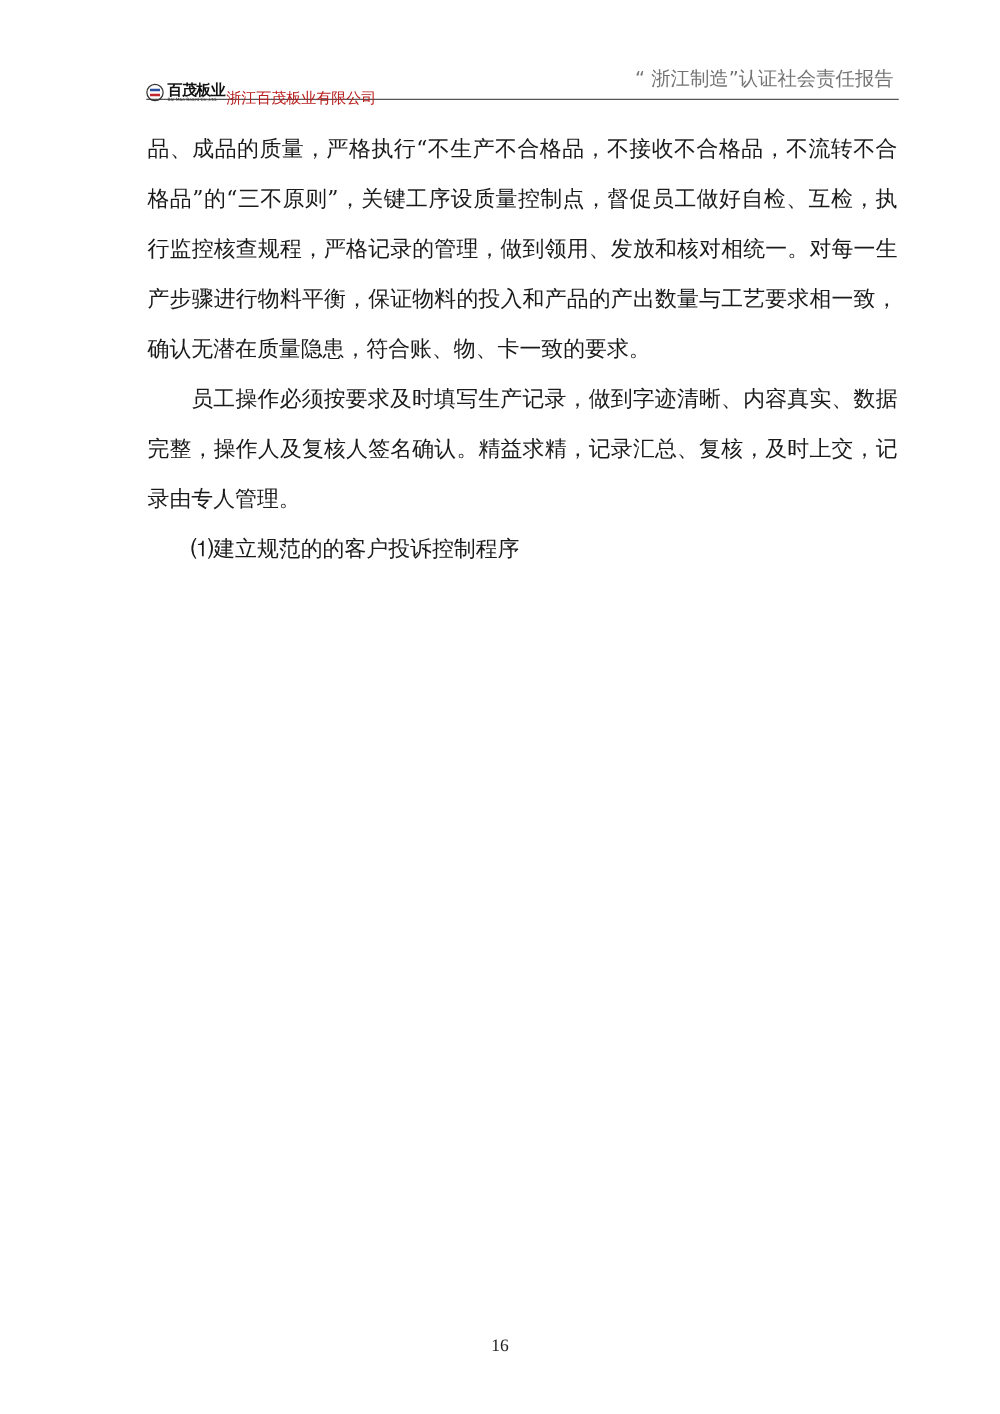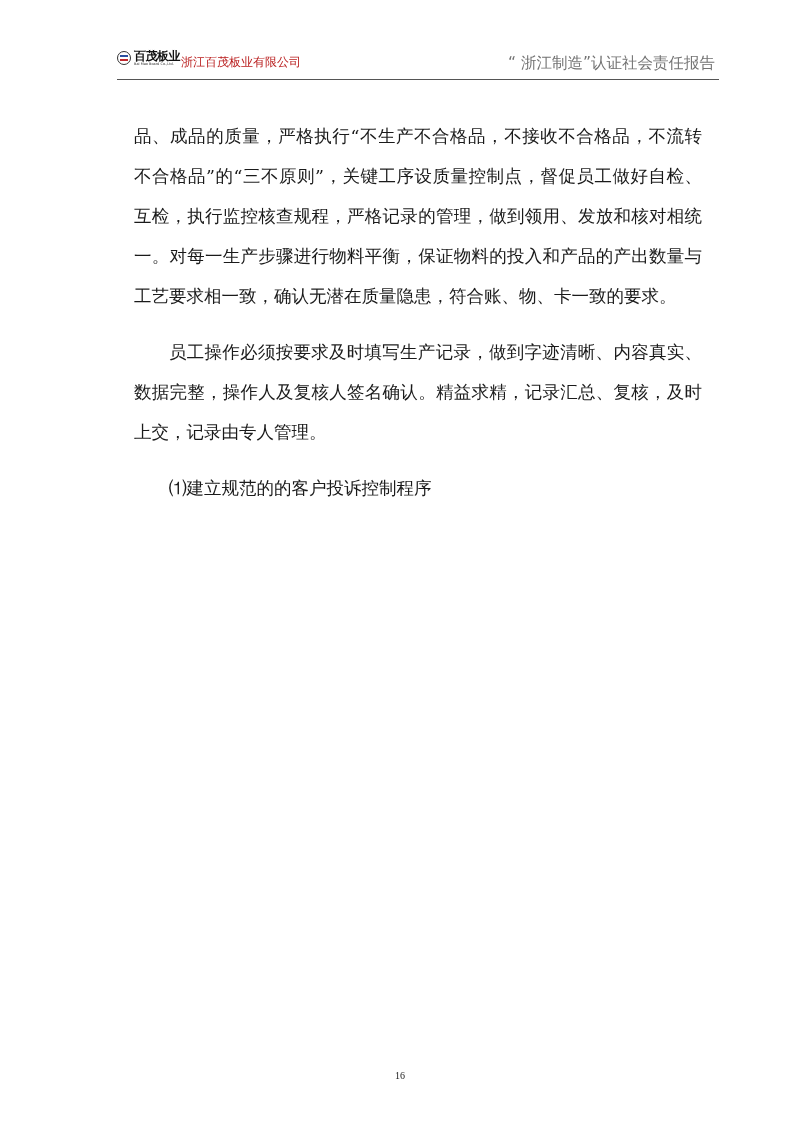--- a/index.html
+++ b/index.html
@@ -19,21 +19,21 @@
       position: absolute;
       left: 117px;
       top: 46px;
       width: 602px;
       height: 33px;
       border-bottom: 1.5px solid #555;
     }
     .logo {
       position: absolute;
       left: 0;
-      top: 4px;
+      top: 20px;
       display: flex;
       align-items: flex-end;
     }
     .logo-mark {
       width: 14px;
       height: 14px;
       border: 1.5px solid #333;
       border-radius: 50%;
       position: relative;
       margin-right: 3px;
@@ -84,37 +84,37 @@
     }
     .content {
       position: absolute;
       left: 118px;
       top: 100px;
       width: 600px;
       font-size: 17.5px;
       line-height: 40px;
     }
     .content p {
-      margin: 16px;
+      margin: 0;
       text-align: justify;
     }
     .indent {
       text-indent: 2em;
     }
     .emph {
       font-weight: bold;
       text-decoration: underline;
     }
     .page-number {
       position: absolute;
       left: 0;
       width: 800px;
       top: 1070px;
       text-align: center;
-      font-size: 10px;
+      font-size: 14px;
       font-family: "Liberation Serif", "DejaVu Serif", serif;
       color: #222;
     }
   </style>
 </head>
 <body>
 
 <div class="header">
   <div class="logo">
     <div class="logo-mark">

